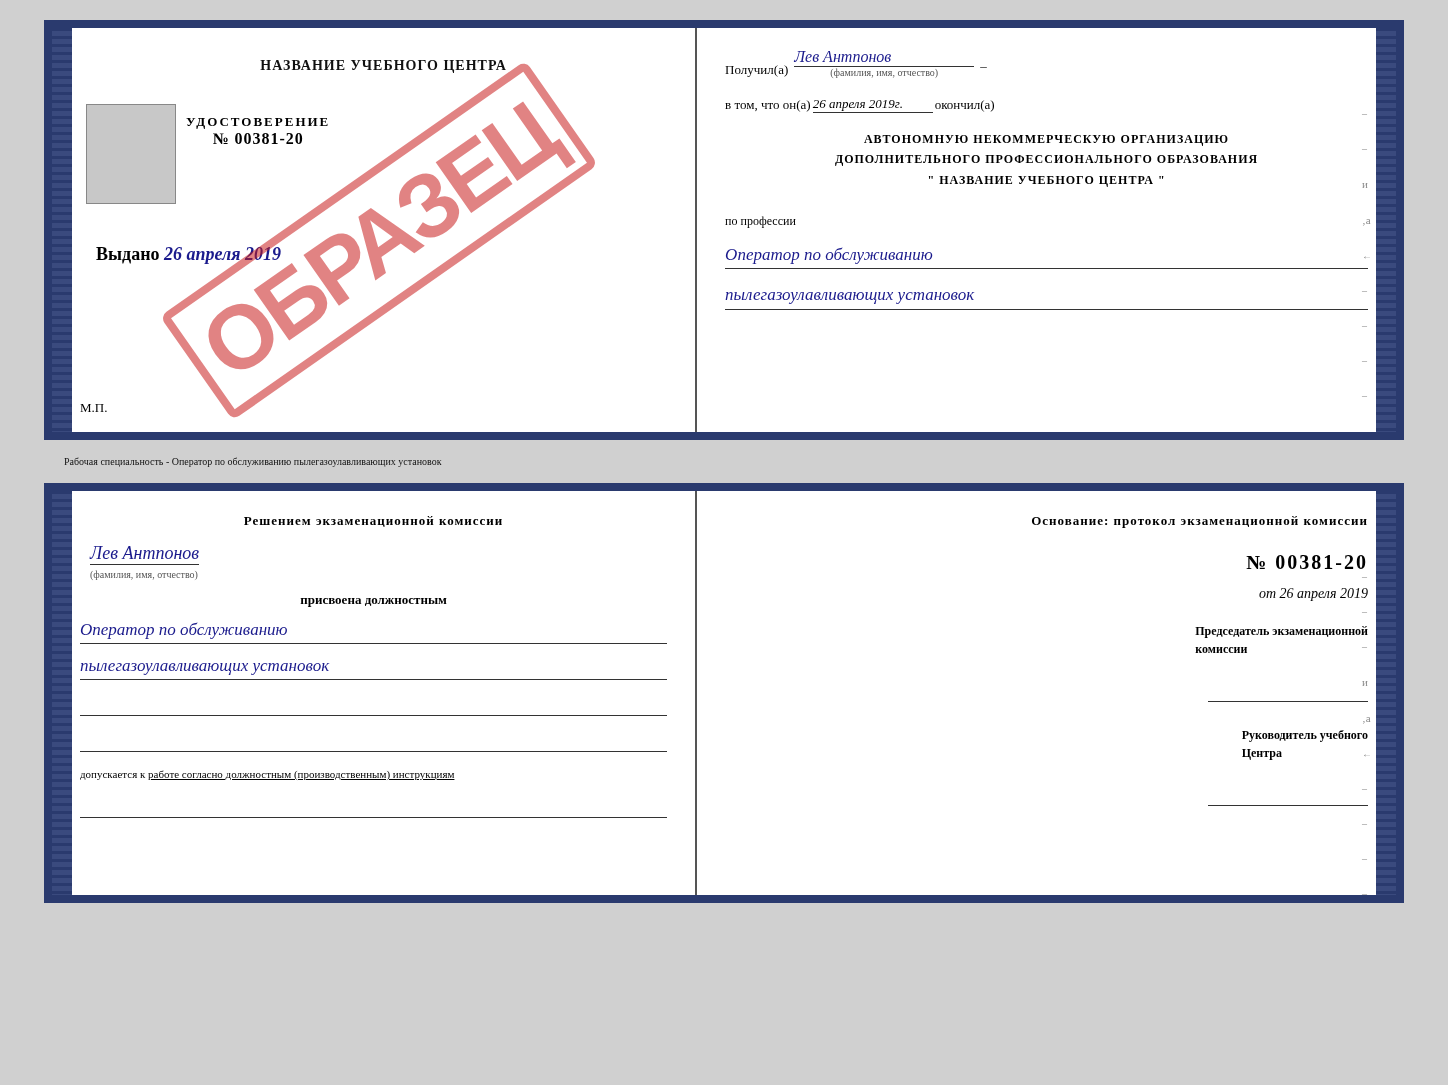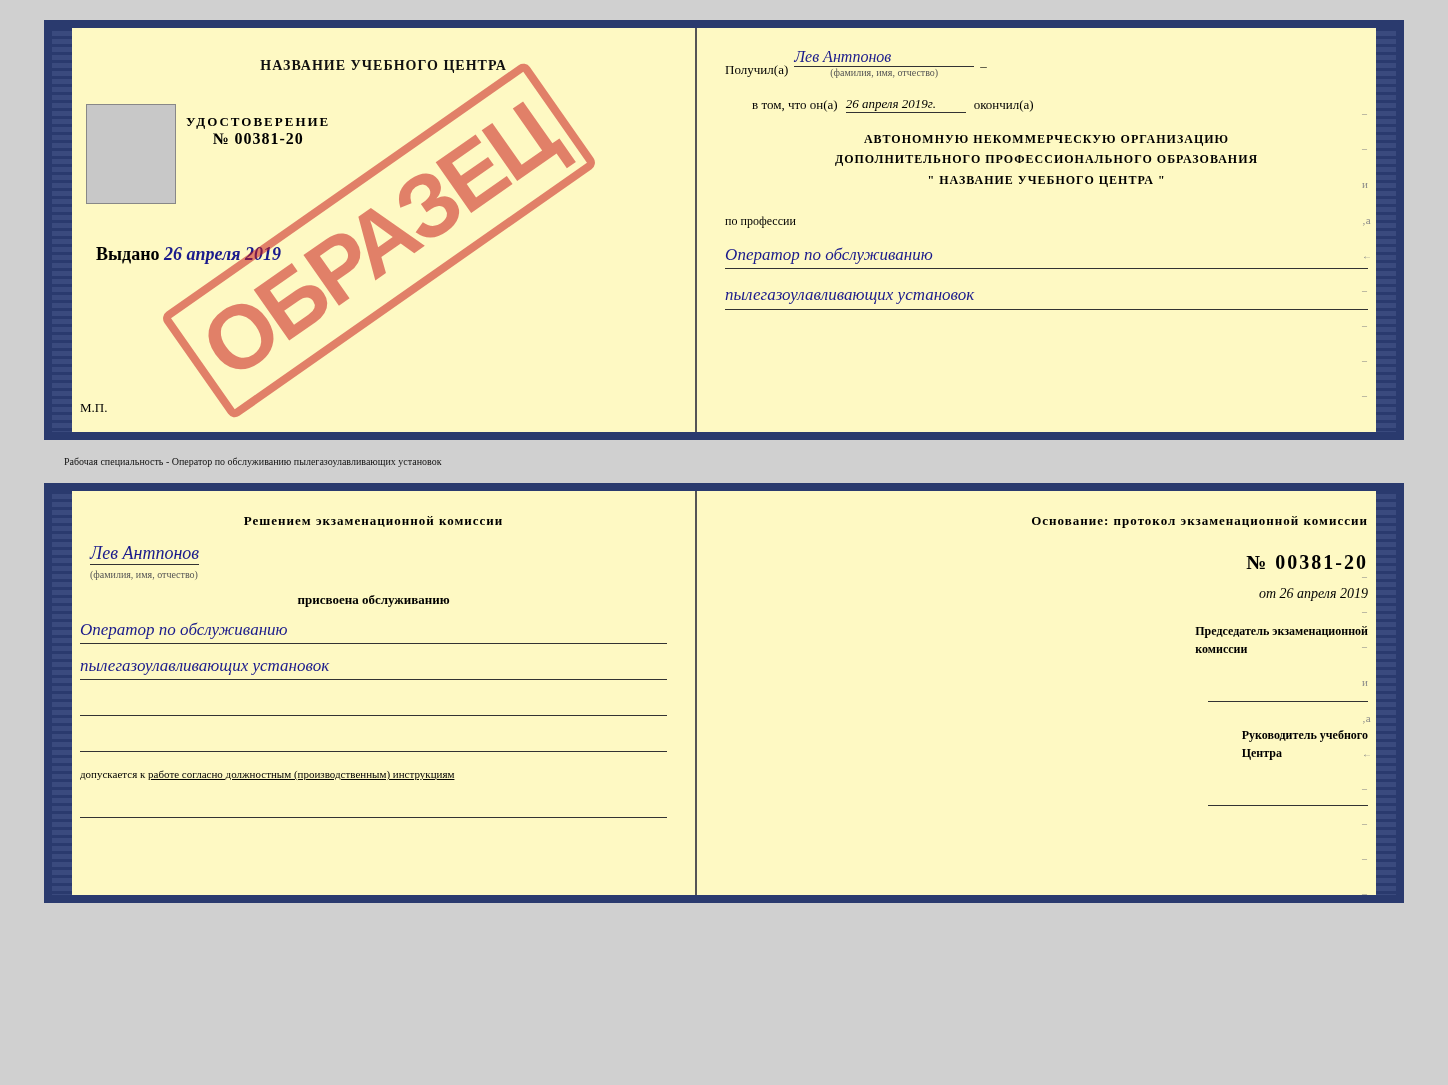--- a/index.html
+++ b/index.html
@@ -10,21 +10,21 @@
       min-height: 1085px;
       display: flex;
       flex-direction: column;
       align-items: center;
       padding: 20px;
       gap: 16px;
     }
 
     .document-section {
       width: 1360px;
-      background: #fef9c3;
+      background: #ffffff;
       border: 8px solid #2a3a6e;
       display: flex;
       position: relative;
       min-height: 420px;
     }
 
     .doc-left {
       width: 48%;
       border-right: 2px solid #555;
       padding: 20px 24px;
@@ -376,21 +376,21 @@
 
     <div style="display:flex; align-items:flex-end; gap:6px; flex-wrap:wrap;">
       <span style="font-size:13px;">Получил(а)</span>
       <div style="display:flex; flex-direction:column; align-items:center;">
         <span class="received-name">Лев Антпонов</span>
         <span class="fio-label">(фамилия, имя, отчество)</span>
       </div>
       <span style="font-size:13px; padding-bottom:4px;">–</span>
     </div>
 
-    <div style="font-size:13px; display:flex; align-items:center; gap:8px; margin-top:6px;margin-left:27px;">
+    <div style="font-size:13px; display:flex; align-items:center; gap:2px; margin-top:6px;">
       <span>в том, что он(а)</span>
       <span class="date-underline">26 апреля 2019г.</span>
       <span>окончил(а)</span>
     </div>
 
     <div class="org-block">
       <div>АВТОНОМНУЮ НЕКОММЕРЧЕСКУЮ ОРГАНИЗАЦИЮ</div>
       <div>ДОПОЛНИТЕЛЬНОГО ПРОФЕССИОНАЛЬНОГО ОБРАЗОВАНИЯ</div>
       <div>
         <span>"</span>
@@ -425,21 +425,21 @@
   <div class="spine-left"></div>
 
   <div class="bottom-left">
     <div class="decision-text">Решением экзаменационной комиссии</div>
 
     <div style="display:flex; flex-direction:column; align-items:flex-start; margin-left: 10px;">
       <span class="person-name-blue">Лев Антпонов</span>
       <span class="fio-label">(фамилия, имя, отчество)</span>
     </div>
 
-    <div class="assigned-label">присвоена обслуживанию</div>
+    <div class="assigned-label">присвоена должностным</div>
 
     <span class="qualification-val">Оператор по обслуживанию</span>
     <span class="qualification-val">пылегазоулавливающих установок</span>
 
     <span class="blank-line"></span>
     <span class="blank-line"></span>
 
     <div class="admission-text">
       <span>допускается к</span>
       <span style="text-decoration:underline;">работе согласно должностным (производственным) инструкциям</span>

